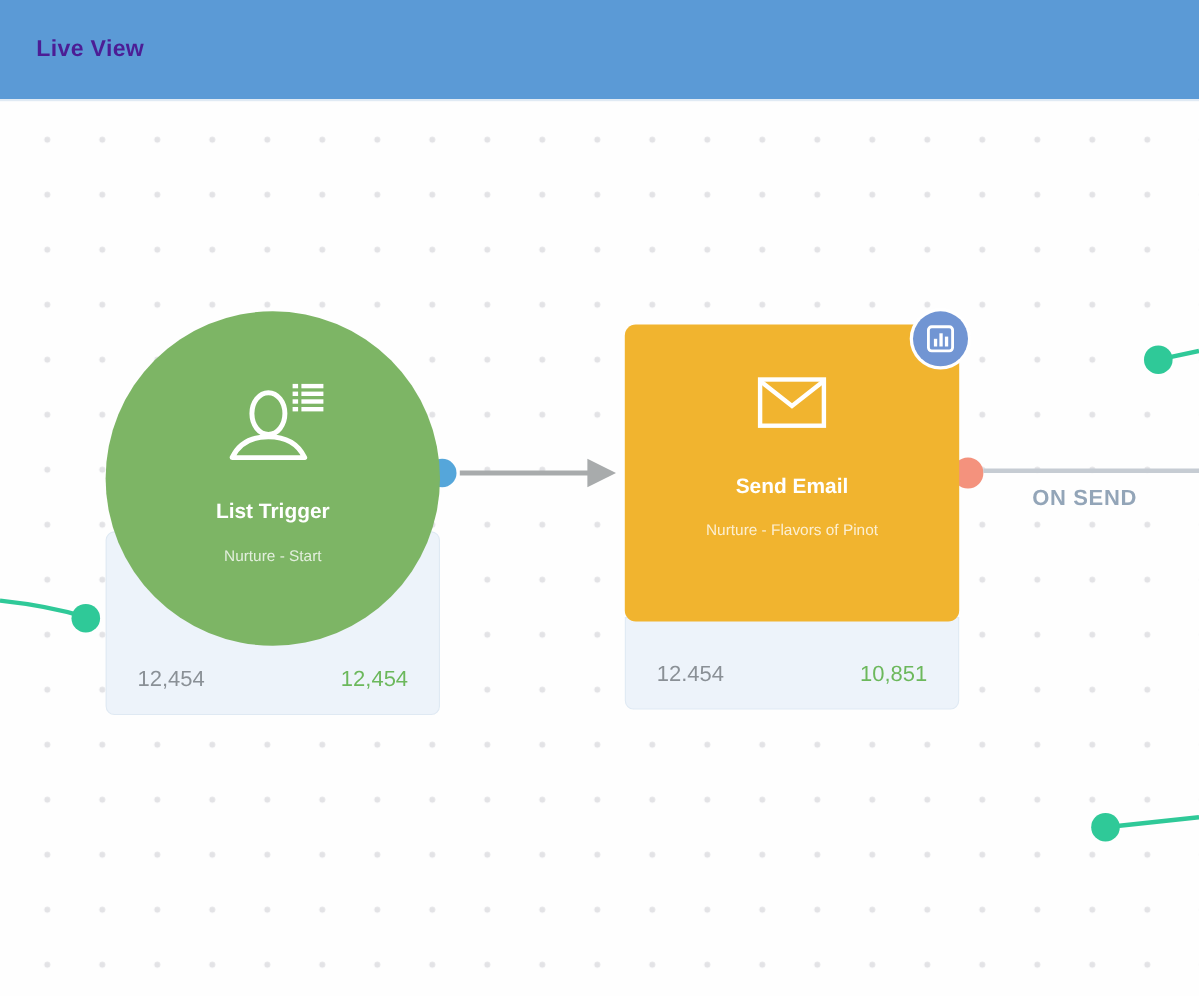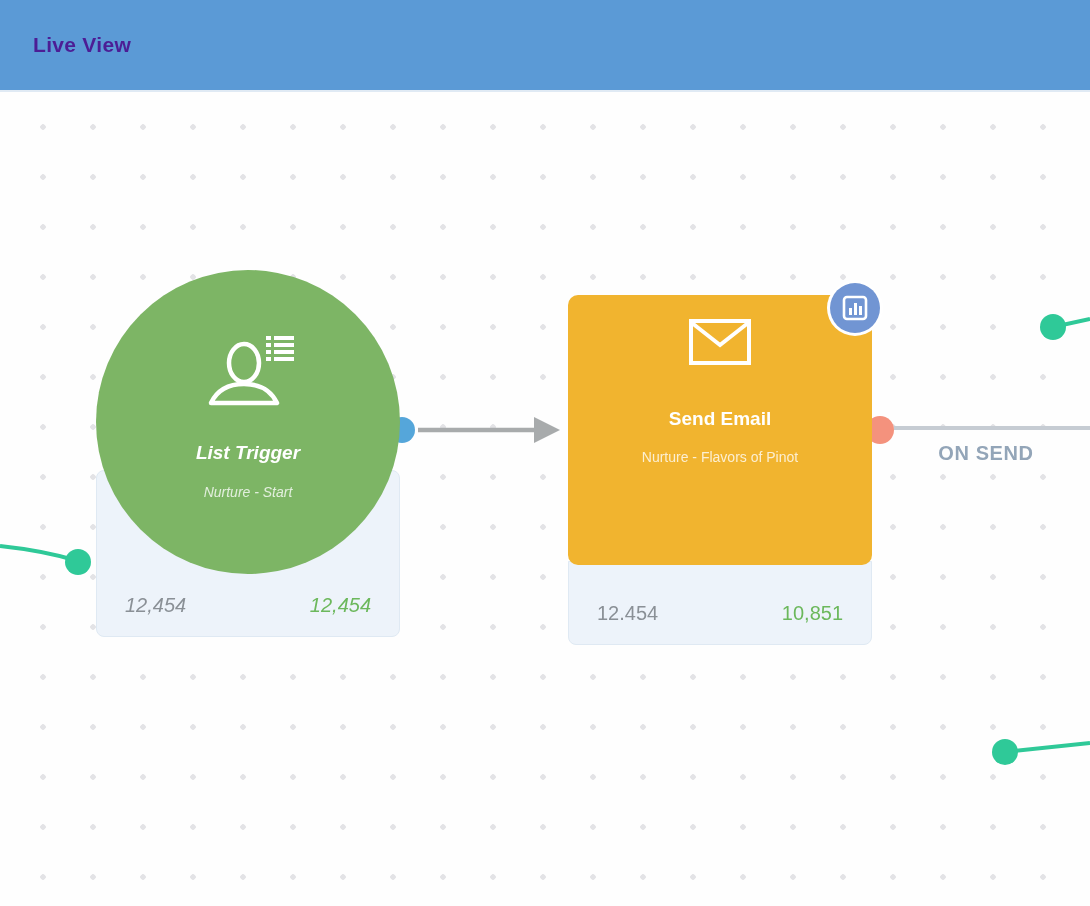--- a/index.html
+++ b/index.html
@@ -25,21 +25,21 @@
   }
 
   svg.connectors {
     position: absolute; left: 0; top: 0; width: 1090px; height: 816px;
     z-index: 1; pointer-events: none;
   }
 
   .node { position: absolute; z-index: 2; }
 
   
-  .trigger-node { left: 96px; top: 180px; width: 304px; height: 367px; font-style: italic; }
+  .trigger-node { left: 96px; top: 193px; width: 304px; height: 367px; }
   .stats-card {
     position: absolute; left: 0; width: 304px; background: #edf3fa;
     border: 1px solid #dfe9f3; border-radius: 8px;
   }
   .trigger-node .stats-card { top: 200px; height: 167px; }
   .trigger-circle {
     position: absolute; left: 0; top: 0; width: 304px; height: 304px;
     border-radius: 50%; background: #7db565;
     display: flex; flex-direction: column; align-items: center;
     padding-top: 60px; text-align: center; cursor: pointer;
@@ -57,21 +57,21 @@
   .stat-entered { color: #8a9096; }
   .stat-completed { color: #6cb85c; }
 
   
   .action-node { left: 568px; top: 205px; width: 304px; height: 350px; }
   .action-node .stats-card { top: 266px; height: 84px; border-radius: 0 0 8px 8px; z-index: 0; }
   .action-body {
     position: absolute; left: 0; top: 0; width: 304px; height: 270px;
     background: #f1b42f; border-radius: 10px; z-index: 1;
     display: flex; flex-direction: column; align-items: center;
-    padding-top: 23px; text-align: center; cursor: pointer;
+    padding-top: 47px; text-align: center; cursor: pointer;
   }
   .action-body .node-title { margin-top: 42px; }
   .action-body .node-subtitle { margin-top: 14px; max-width: 232px; }
   .action-node .stats-row { z-index: 2; }
 
   .report-badge {
     position: absolute; left: 259px; top: -15px; width: 56px; height: 56px;
     background: #ffffff; border-radius: 50%; z-index: 3;
     display: flex; align-items: center; justify-content: center; cursor: pointer;
   }

